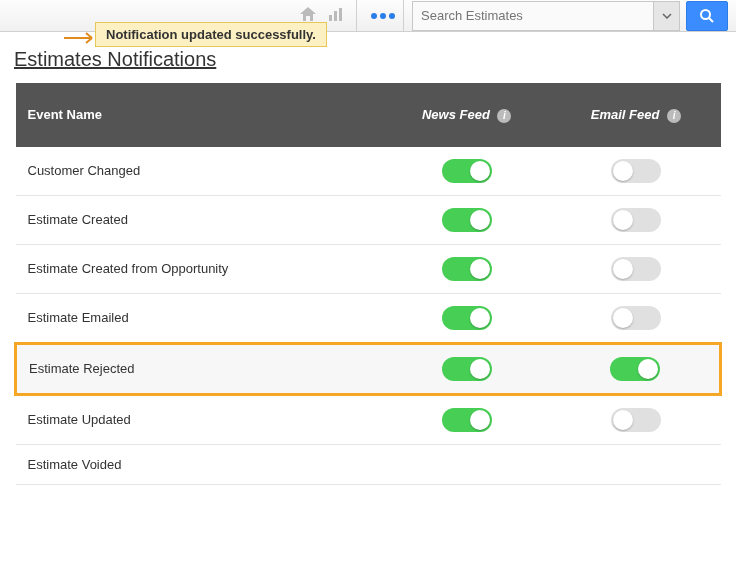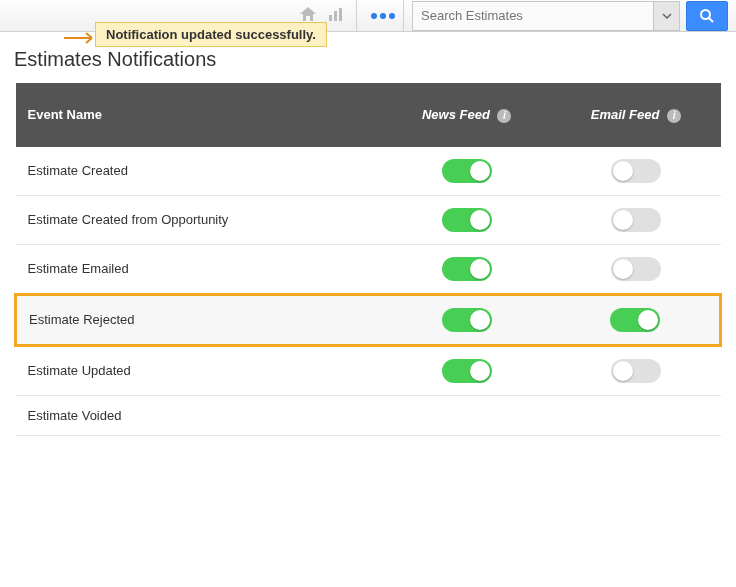--- a/index.html
+++ b/index.html
@@ -13,21 +13,21 @@
 .nav-sep { width: 1px; height: 100%; background: #d0d0d0; margin: 0 6px; }
 .dots-btn { display: flex; align-items: center; justify-content: center; width: 40px; height: 100%; cursor: pointer; }
 .dots-btn .dot { width: 6px; height: 6px; border-radius: 50%; background: #2b7de9; margin: 0 1.5px; }
 .search-wrap { display: flex; align-items: center; height: 100%; padding: 0 8px; border-left: 1px solid #d0d0d0; }
 .search-box { position: relative; }
 .search-input { width: 268px; height: 30px; border: 1px solid #c8c8c8; background: #fafafa; padding: 0 28px 0 8px; font-size: 13px; color: #666; }
 .search-dd { position: absolute; right: 1px; top: 1px; width: 26px; height: 28px; background: #e6e6e6; border-left: 1px solid #c8c8c8; display: flex; align-items: center; justify-content: center; cursor: pointer; }
 .search-btn { width: 42px; height: 30px; background: #3b8cff; border: 1px solid #2b7de9; margin-left: 6px; display: flex; align-items: center; justify-content: center; cursor: pointer; border-radius: 2px; }
 
 .content { padding: 16px 14px 20px 14px; }
-.page-title { font-size: 20px; font-weight: normal; color: #333; margin-bottom: 12px; }
+.page-title { font-size: 20px; font-weight: normal; color: #333; margin-bottom: 12px; text-decoration: underline; }
 .table { width: 100%; border-collapse: collapse; }
 .thead { background: #545454; color: #fff; }
 .th { padding: 24px 12px; font-weight: bold; font-size: 13px; text-align: left; }
 .th.center { text-align: center; font-style: italic; }
 .info-icon { display: inline-flex; width: 14px; height: 14px; border-radius: 50%; background: #bbb; color: #fff; font-size: 10px; font-weight: bold; align-items: center; justify-content: center; margin-left: 4px; vertical-align: middle; }
 .row td { padding: 12px; border-bottom: 1px solid #e6e6e6; font-size: 13px; }
 .row.highlight td { background: #f7f7f7; border-top: 3px solid #f5a623; border-bottom: 3px solid #f5a623; margin-top: 23px; }
 .row.highlight td:first-child { border-left: 3px solid #f5a623; }
 .row.highlight td:last-child { border-right: 3px solid #f5a623; }
 .cell-center { text-align: center; }
@@ -102,20 +102,25 @@
           <span class="info-icon">i</span>
         </th>
         <th class="th center col-email">
           <span>Email Feed</span>
           <span class="info-icon">i</span>
         </th>
       </tr>
     </thead>
     <tbody id="tbody">
         <tr class="row">
+          <td>Customer Changed</td>
+          <td class="cell-center"><span class="toggle on"><span class="knob"></span></span></td>
+          <td class="cell-center"><span class="toggle off"><span class="knob"></span></span></td>
+        </tr>
+        <tr class="row">
           <td>Estimate Created</td>
           <td class="cell-center"><span class="toggle on"><span class="knob"></span></span></td>
           <td class="cell-center"><span class="toggle off"><span class="knob"></span></span></td>
         </tr>
         <tr class="row">
           <td>Estimate Created from Opportunity</td>
           <td class="cell-center"><span class="toggle on"><span class="knob"></span></span></td>
           <td class="cell-center"><span class="toggle off"><span class="knob"></span></span></td>
         </tr>
         <tr class="row">

